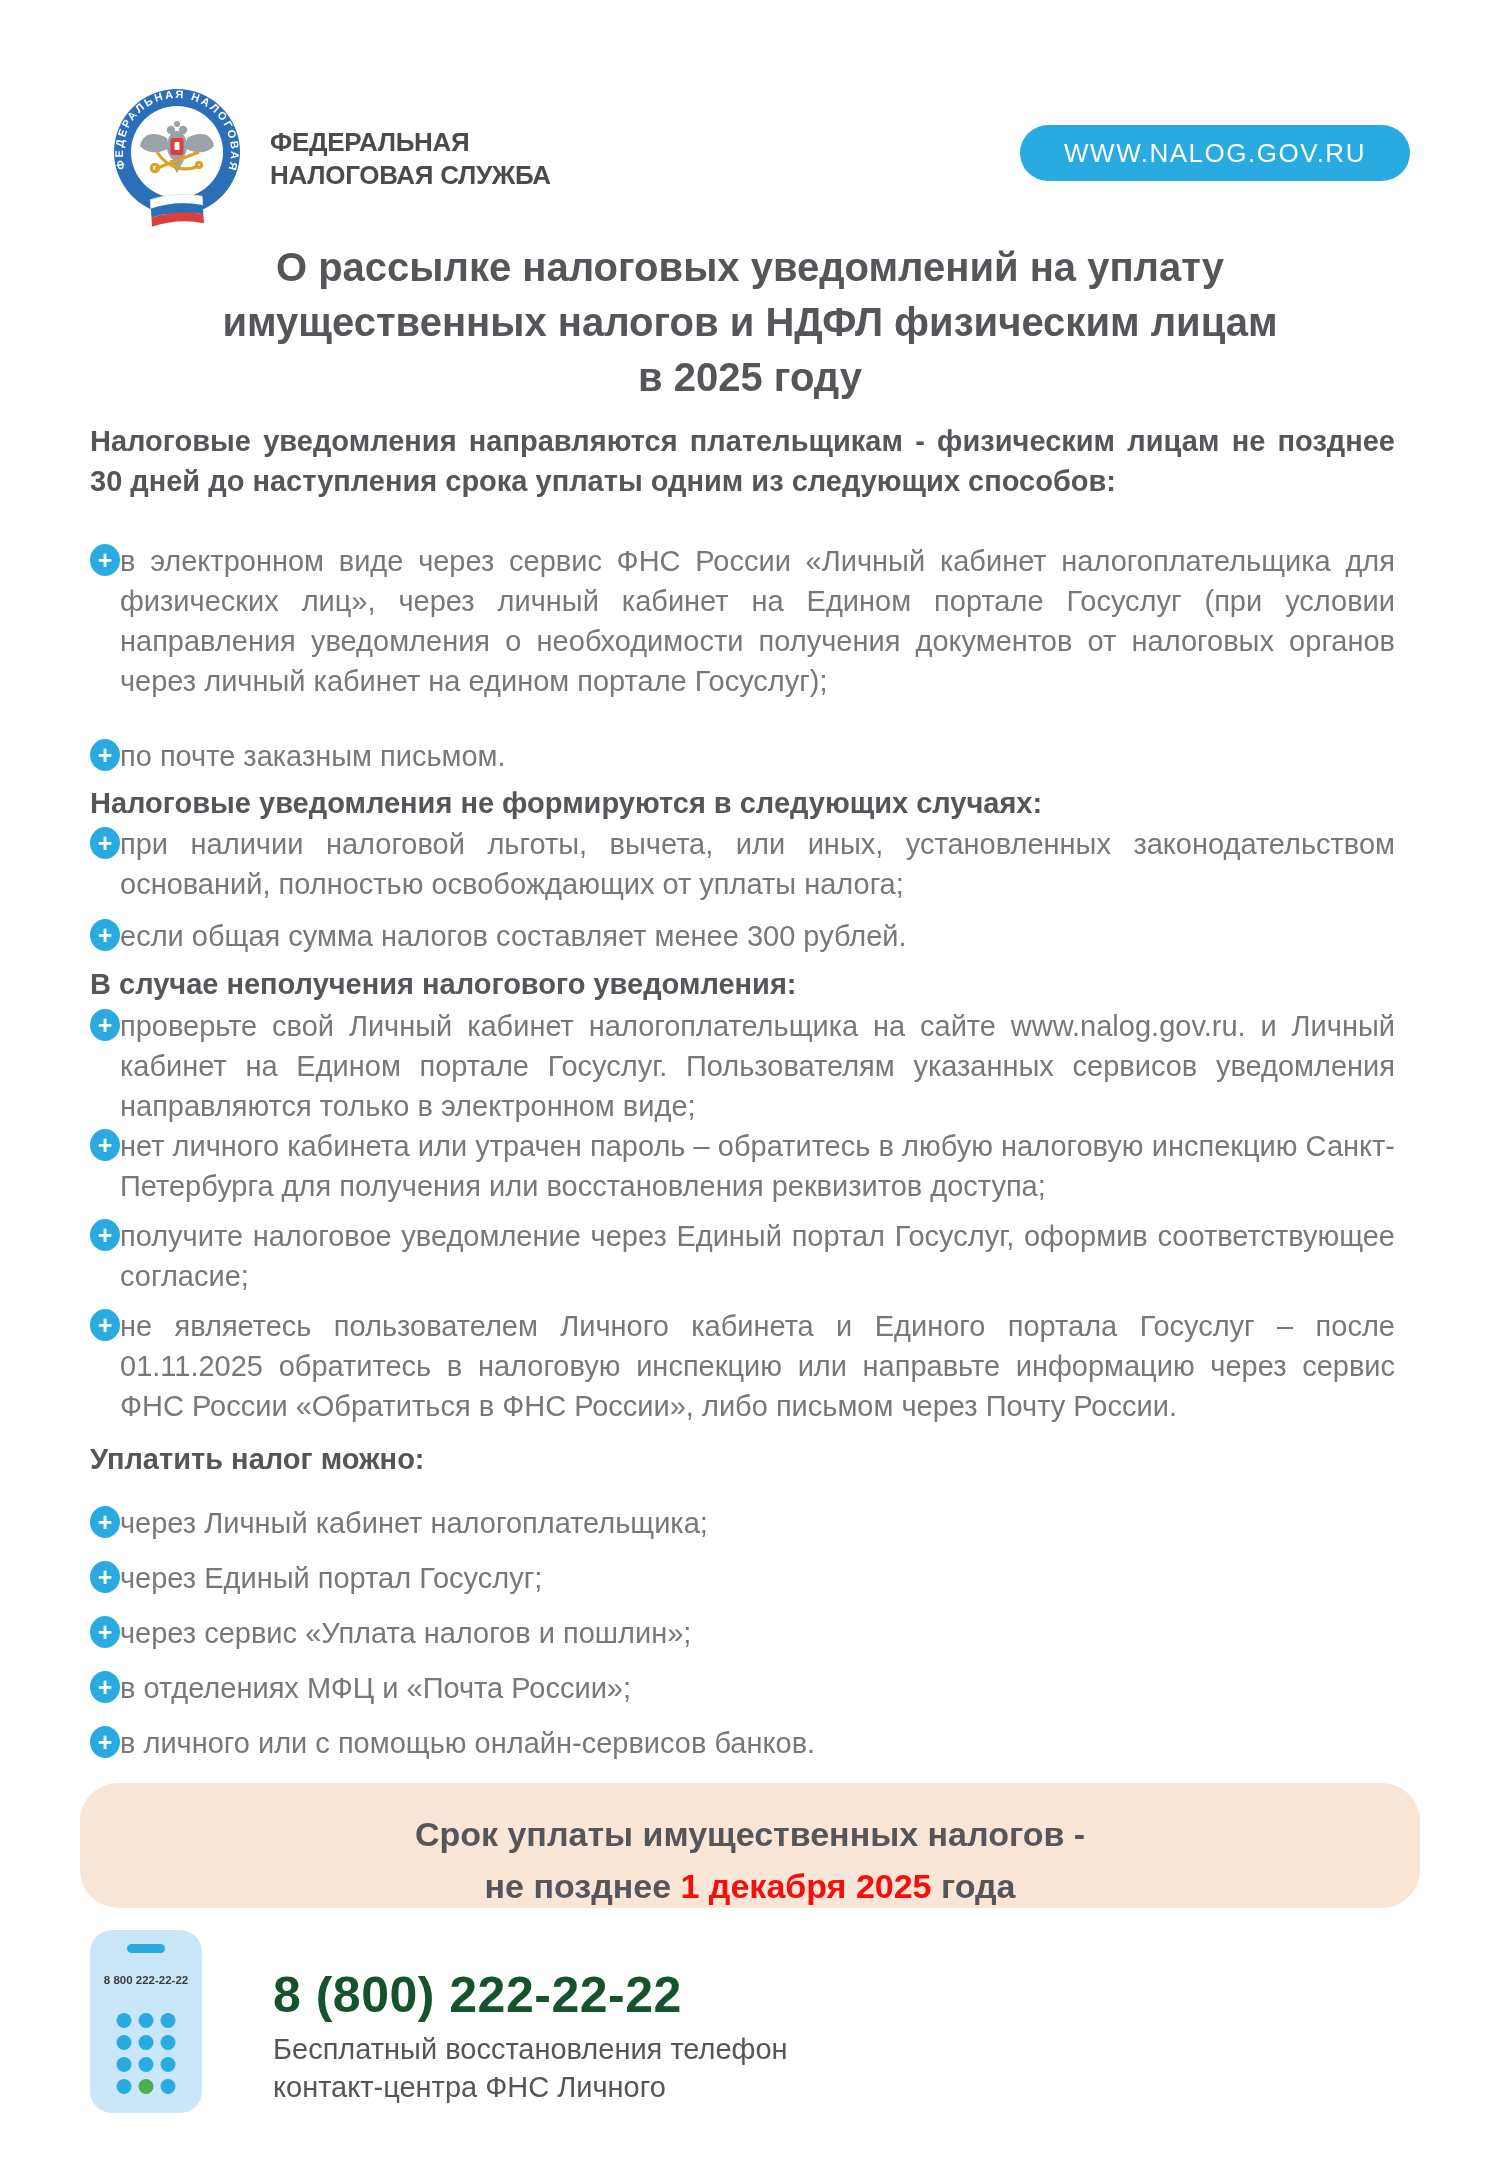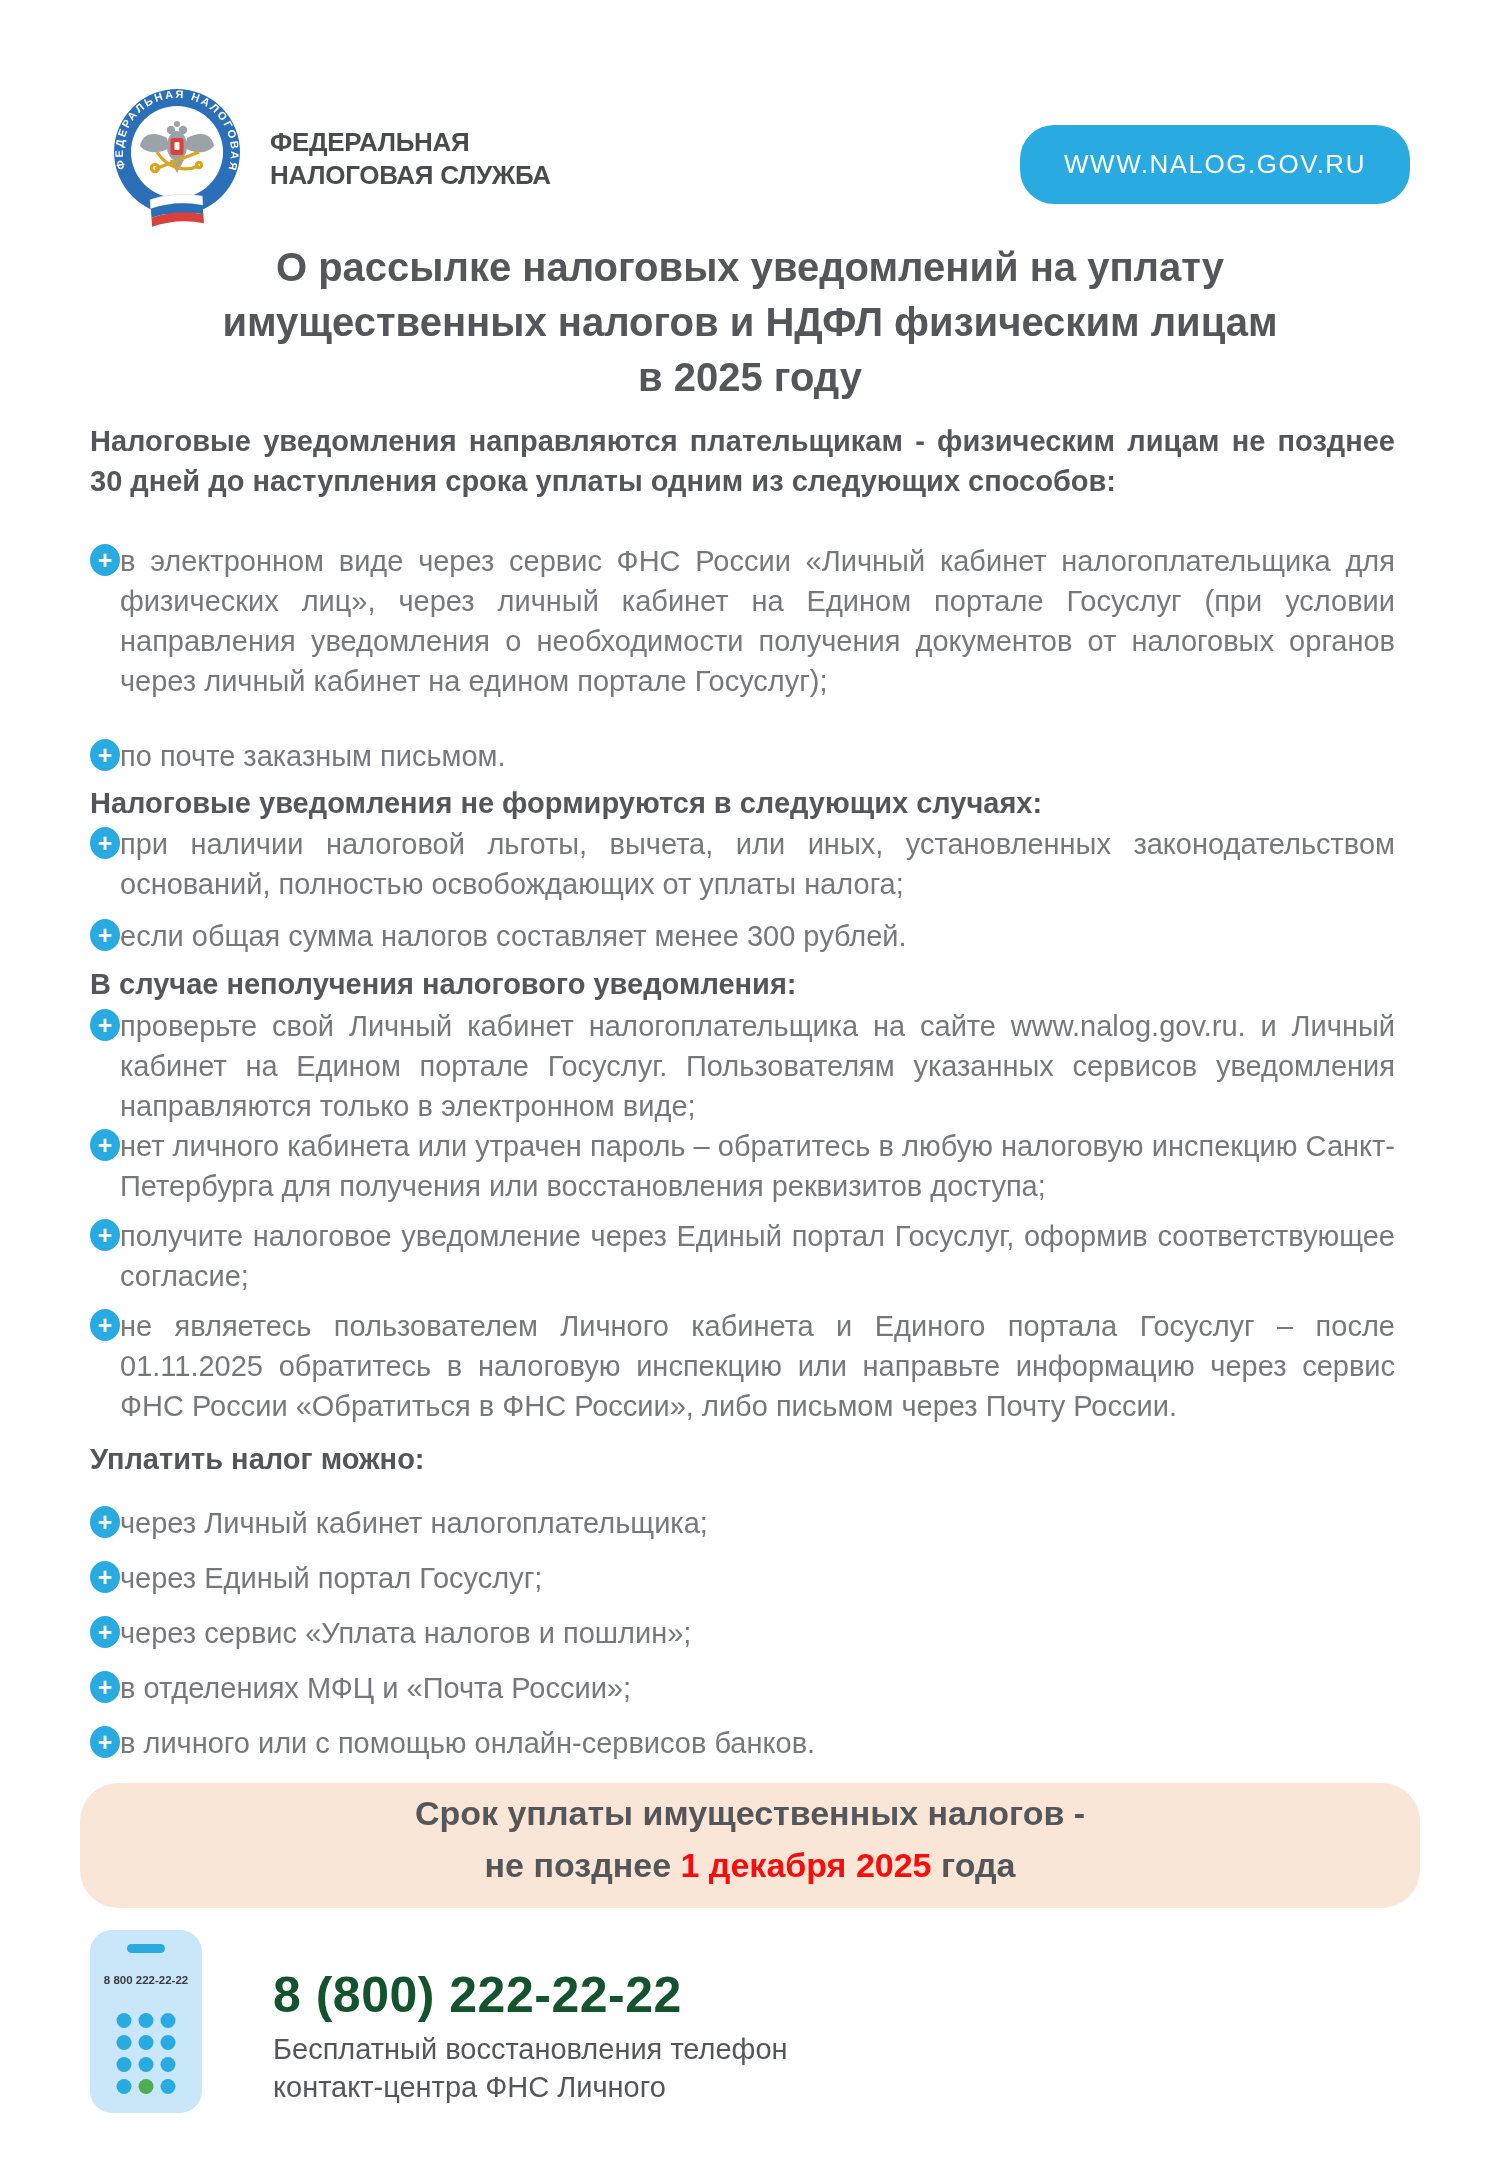--- a/index.html
+++ b/index.html
@@ -22,21 +22,21 @@
   }
   .abs{position:absolute;left:90px;width:1305px;}
   
   .logo-svg{position:absolute;left:100px;top:80px;width:154px;height:160px;}
   .org-name{
     position:absolute;left:270px;top:126px;
     font-size:26px;font-weight:700;color:#4A4B4D;
     line-height:33px;letter-spacing:-0.3px;
   }
   .site-pill{
-    position:absolute;left:1020px;top:125px;width:390px;height:79px;
+    position:absolute;left:1020px;top:125px;width:390px;height:56px;
     background:var(--blue);border-radius:34px;
     display:flex;align-items:center;justify-content:center;
     color:#ffffff;font-size:26px;letter-spacing:1.5px;font-weight:400;
   }
   
   .title{
     position:absolute;left:60px;top:240px;width:1380px;
     text-align:center;font-size:40px;line-height:55px;font-weight:700;
     color:var(--heading);
   }
@@ -58,21 +58,21 @@
     flex:1;
     font-size:29px;line-height:40px;color:var(--body);text-align:justify;
   }
   .item .txt.single{text-align:left;}
   .pay-list .item{height:40px;margin-bottom:15px;}
   
   .banner{
     position:absolute;left:80px;top:1783px;width:1340px;height:125px;
     background:var(--peach);border-radius:38px;box-sizing:border-box;
     text-align:center;color:var(--heading);font-weight:700;font-size:34px;line-height:52px;
-    padding-top:4px;
+    padding-top:25px;
   }
   .banner .red{color:var(--red);}
   
   .phone{
     position:absolute;left:90px;top:1930px;width:112px;height:183px;
     background:var(--phone-bg);border-radius:22px;
   }
   .phone .speaker{
     position:absolute;left:50%;transform:translateX(-50%);top:14px;
     width:38px;height:9px;border-radius:5px;background:var(--blue);

